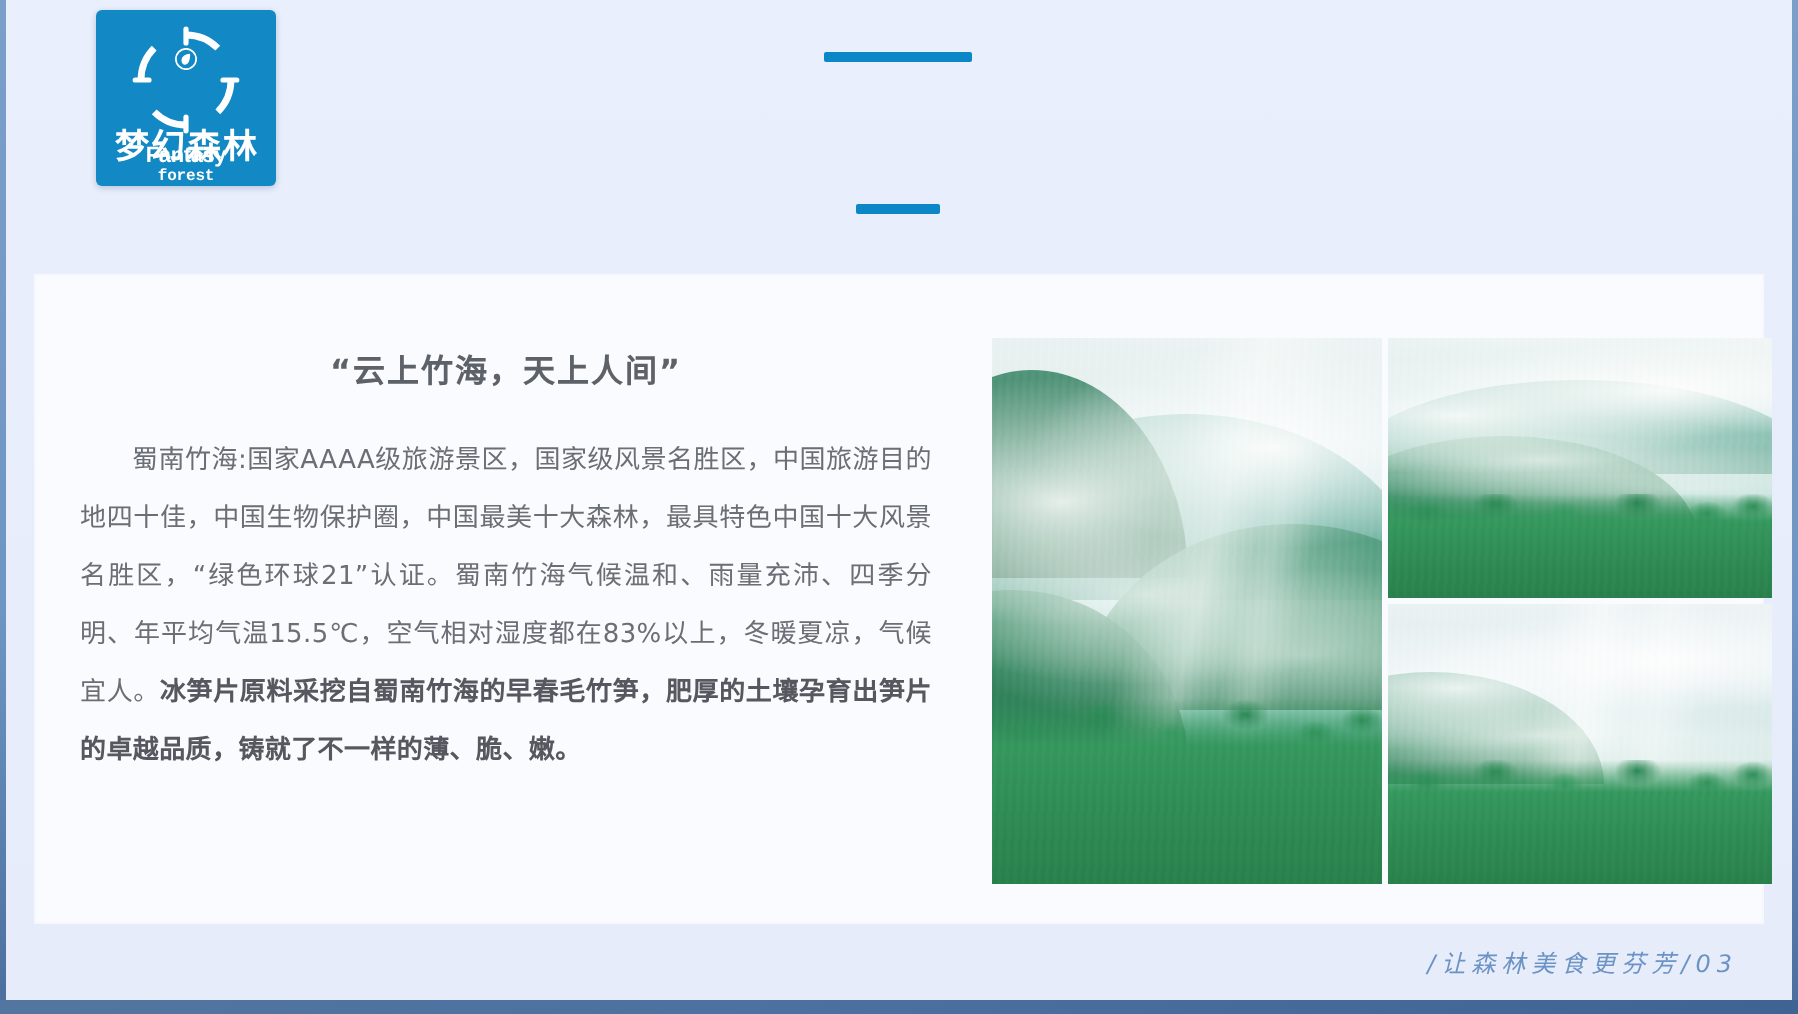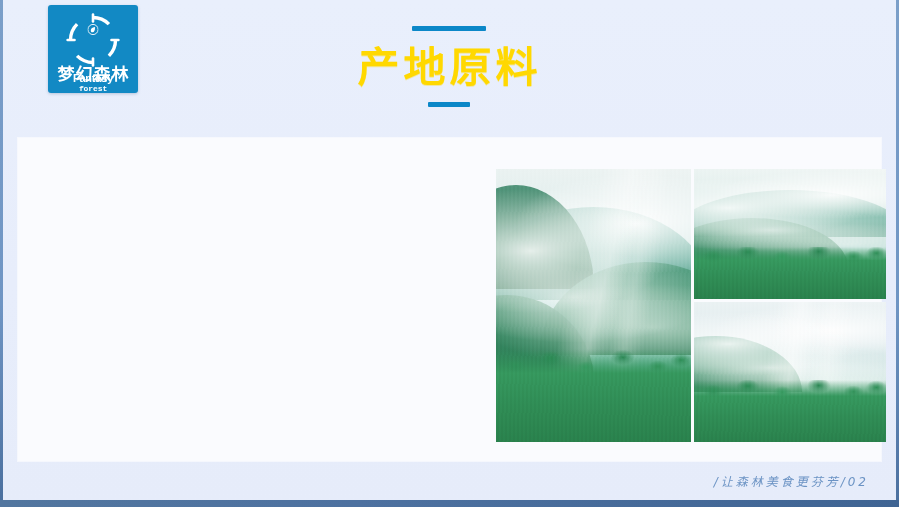--- a/index.html
+++ b/index.html
@@ -336,26 +336,29 @@
     <div class="logo-cn">
       <span>梦</span>
       <span>幻</span>
       <span>森</span>
       <span>林</span>
     </div>
   </div>
 
   <div class="title-block">
     <div class="title-rule top"></div>
-    <div class="title-text">产地原料</div>
     <div class="title-rule bottom"></div>
   </div>
 
   <div class="card">
 
+    <div class="text-col">
+      <div class="quote">“云上竹海，天上人间”</div>
+      <p class="body-text"><span>蜀南竹海:国家AAAA级旅游景区，国家级风景名胜区，中国旅游目的地四十佳，中国生物保护圈，中国最美十大森林，最具特色中国十大风景名胜区，“绿色环球21”认证。蜀南竹海气候温和、雨量充沛、四季分明、年平均气温15.5℃，空气相对湿度都在83%以上，冬暖夏凉，气候宜人。</span><b>冰笋片原料采挖自蜀南竹海的早春毛竹笋，肥厚的土壤孕育出笋片的卓越品质，铸就了不一样的薄、脆、嫩。</b></p>
+    </div>
 
     <div class="collage">
 
       <div class="photo photo-main">
         <div class="sky"></div>
         <div class="ridge" style="top:14%;height:34%;background:linear-gradient(180deg,#9ac9bf 0%,#6fb3a2 60%,#4f9c83 100%);opacity:.85;"></div>
         <div class="ridge" style="top:6%;left:-30%;width:80%;height:38%;background:linear-gradient(180deg,#4a8f74 0%,#2f7b57 70%,#256d4a 100%);opacity:.95;"></div>
         <div class="ridge" style="top:34%;left:22%;width:110%;height:34%;background:linear-gradient(180deg,#57a083 0%,#3a8c64 70%,#2d7a53 100%);opacity:.9;"></div>
         <div class="ridge" style="top:46%;left:-40%;width:90%;height:32%;background:linear-gradient(180deg,#3f8f6a 0%,#2c7d55 70%,#236d47 100%);opacity:.95;"></div>
         <div class="mist"></div>
@@ -378,15 +381,15 @@
         <div class="ridge" style="top:24%;left:-34%;width:90%;height:40%;background:linear-gradient(180deg,#55a085 0%,#368a62 70%,#2a7851 100%);opacity:.9;"></div>
         <div class="mist"></div>
         <div class="rays" style="background:linear-gradient(100deg,rgba(255,255,255,0) 38%,rgba(255,255,255,.42) 50%,rgba(255,255,255,0) 60%),linear-gradient(96deg,rgba(255,255,255,0) 58%,rgba(255,255,255,.28) 68%,rgba(255,255,255,0) 78%);"></div>
         <div class="canopy" style="height:44%;"></div>
         <div class="grain"></div>
       </div>
 
     </div>
   </div>
 
-  <div class="footer">/让森林美食更芬芳/02</div>
+  <div class="footer">/让森林美食更芬芳/03</div>
 
 </div>
 
 </body></html>

